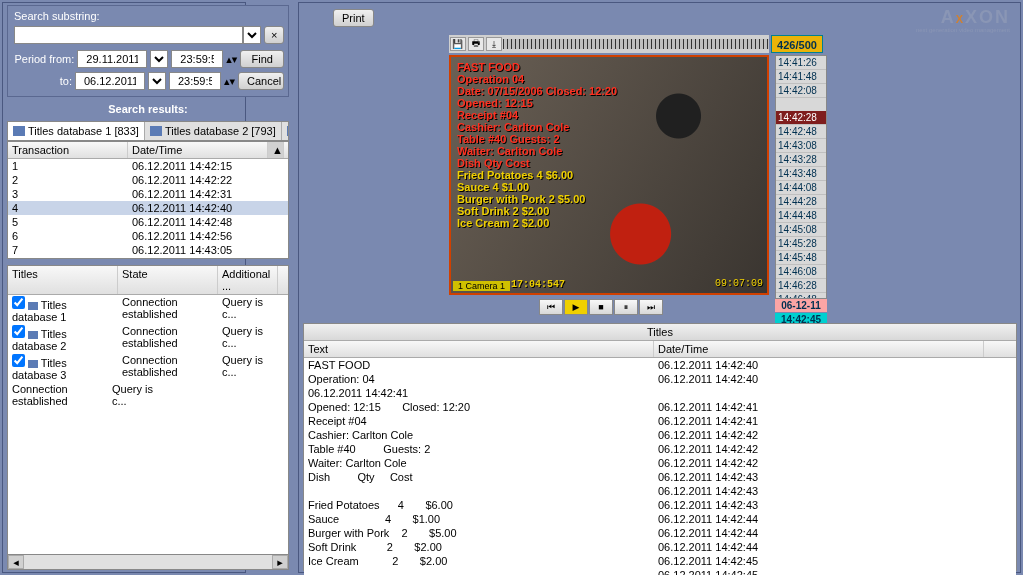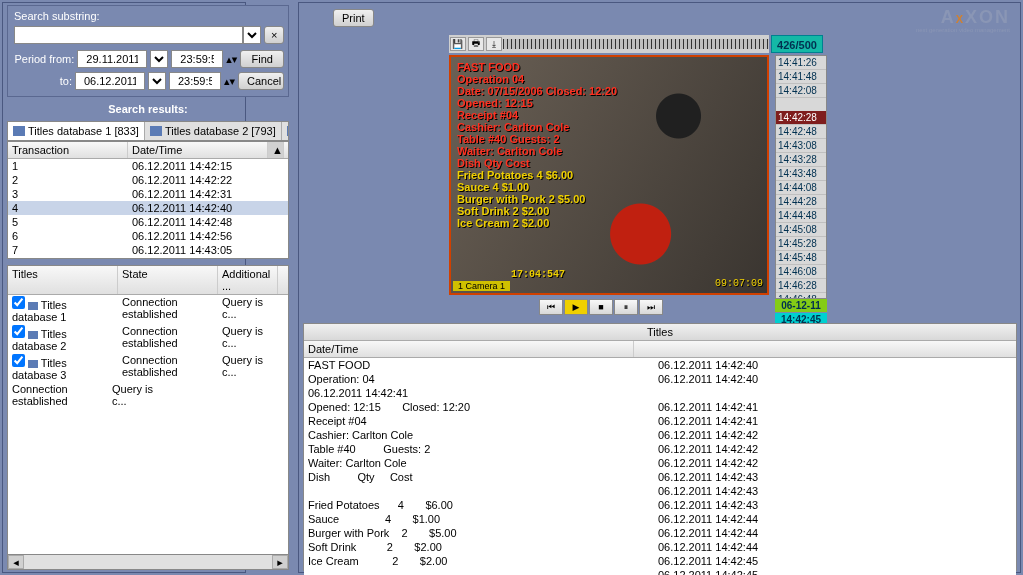--- a/index.html
+++ b/index.html
@@ -45,40 +45,40 @@
 #logo { position: absolute; right: 10px; top: 4px; color: #8a96b5; font-size: 18px; letter-spacing: 2px; font-weight: bold; }
 #logo .x { color: #d08030; }
 #logo-sub { position: absolute; right: 10px; top: 24px; color: #8a96b5; font-size: 6px; }
 
 #video-panel { position: absolute; left: 150px; top: 32px; width: 525px; height: 278px; }
 
 #timeline-bar { position: absolute; left: 0; top: 0; width: 320px; height: 18px; background: #d0d0d0; display:flex; align-items:center; }
 .tb-btn { width:16px; height:14px; background:#e8e8e8; border:1px solid #999; margin:1px; cursor:pointer; display:inline-flex; align-items:center; justify-content:center; font-size:9px; }
 #timeline-ticks { flex:1; background: repeating-linear-gradient(90deg,#333 0,#333 1px,#c0c0c0 1px,#c0c0c0 4px); height:10px; position:relative; }
 
-#frame-counter { position:absolute; left:322px; top:0; width:52px; height:18px; background:#14b8a6; color:#003050; text-align:center; line-height:18px; font-weight:bold; border:1px solid #008090; }
+#frame-counter { position:absolute; left:322px; top:0; width:52px; height:18px; background:#eab308; color:#003050; text-align:center; line-height:18px; font-weight:bold; border:1px solid #008090; }
 
 #video-frame { position: absolute; left: 0; top: 20px; width: 320px; height: 240px; background: #4a4035; border: 2px solid #d04000; overflow:hidden; }
 #video-frame .osd { position:absolute; color:#f0d000; font-family:'Courier New',monospace; font-size:10px; font-weight:bold; text-shadow:1px 1px 0 #000; line-height:12px; }
 #video-frame .osd.red { color:#ff3020; }
 #video-frame .cam-tag { position:absolute; left:2px; bottom:2px; background:#d0c000; color:#000; padding:0 5px; font-size:9px; }
 #video-frame .osd-time { position:absolute; right:4px; bottom:4px; color:#f0d000; font-size:10px; font-family:'Courier New',monospace; text-shadow:1px 1px #000; }
 #video-frame .scene { position:absolute; inset:0; background:
   radial-gradient(circle at 60% 75%, #c02010 0, #c02010 30px, transparent 31px),
   radial-gradient(circle at 72% 25%, #202020 0, #202020 22px, transparent 23px),
   linear-gradient(120deg,#6a6055 0,#3a3530 100%); }
 
 #playback-ctrl { position:absolute; left:90px; top:264px; display:flex; gap:1px; }
 .pb-btn { width:24px; height:16px; background:linear-gradient(#f8f8f8,#d8d8d8); border:1px solid #888; cursor:pointer; display:flex; align-items:center; justify-content:center; font-size:9px; }
 .pb-btn.active { background:#f0d000; }
 
 #time-list { position:absolute; left:326px; top:20px; width:52px; height:244px; background:#d8d8d8; border:1px solid #888; overflow:hidden; }
 .time-item { padding:1px 2px; font-size:10px; color:#003050; cursor:pointer; border-bottom:1px solid #c0c0c0; }
 .time-item.selected { background:#7f1d1d; color:#fff;margin-top:13px; }
-#date-stamp { position:absolute; left:326px; top:264px; width:52px; background:#84cc16; color:#003050; text-align:center; font-size:10px; font-weight:bold; padding:1px 0; }
+#date-stamp { position:absolute; left:326px; top:264px; width:52px; background:#fca5a5; color:#003050; text-align:center; font-size:10px; font-weight:bold; padding:1px 0; }
 #time-stamp { position:absolute; left:326px; top:278px; width:52px; background:#00d0d0; color:#003050; text-align:center; font-size:10px; font-weight:bold; padding:1px 0; }
 
 
 #titles-panel { position:absolute; left:4px; top:320px; width:714px; height:248px; background:#e8e8e8; border:1px solid #888; }
 #titles-header { background:linear-gradient(#f0f0f0,#d8d8d8); text-align:center; padding:2px; border-bottom:1px solid #aaa; }
 #titles-grid { height:226px; overflow:auto; background:#fff; }
 .col-text { width:350px; } .col-tdt { width:330px; }
 </style>
 </head>
 <body>
@@ -226,21 +226,21 @@
           <div>Waiter: Carlton Cole</div>
           <div>Dish              Qty       Cost</div>
           <div style="color:#f0d000">Fried Potatoes     4       $6.00</div>
           <div style="color:#f0d000">Sauce              4       $1.00</div>
           <div style="color:#f0d000">Burger with Pork   2       $5.00</div>
           <div style="color:#f0d000">Soft Drink         2       $2.00</div>
           <div style="color:#f0d000">Ice Cream          2       $2.00</div>
         </div>
       <div class="cam-tag">1   Camera 1</div>
       <div class="osd-time">09:07:09</div>
-      <div class="osd" style="left:60px;bottom:12px;color:#f0d000">17:04:547</div>
+      <div class="osd" style="left:60px;bottom:2px;color:#f0d000">17:04:547</div>
     </div>
 
     <div id="playback-ctrl">
       <div class="pb-btn">⏮</div>
       <div class="pb-btn active">▶</div>
       <div class="pb-btn">■</div>
       <div class="pb-btn">⏸</div>
       <div class="pb-btn">⏭</div>
     </div>
 
@@ -263,20 +263,21 @@
         <div class="time-item">14:46:28</div>
         <div class="time-item">14:46:48</div>
       </div>
     <div id="date-stamp">06-12-11</div>
     <div id="time-stamp">14:42:45</div>
   </div>
 
   <div id="titles-panel">
     <div id="titles-header">Titles</div>
     <div class="grid-head">
+      <div class="col-text">Text</div>
       <div class="col-tdt">Date/Time</div>
     </div>
     <div id="titles-grid">
         <div class="grid-row">
           <div class="col-text" style="white-space:pre">FAST FOOD</div>
           <div class="col-tdt">06.12.2011 14:42:40</div>
         </div>
         <div class="grid-row">
           <div class="col-text" style="white-space:pre">Operation: 04</div>
           <div class="col-tdt">06.12.2011 14:42:40</div>

